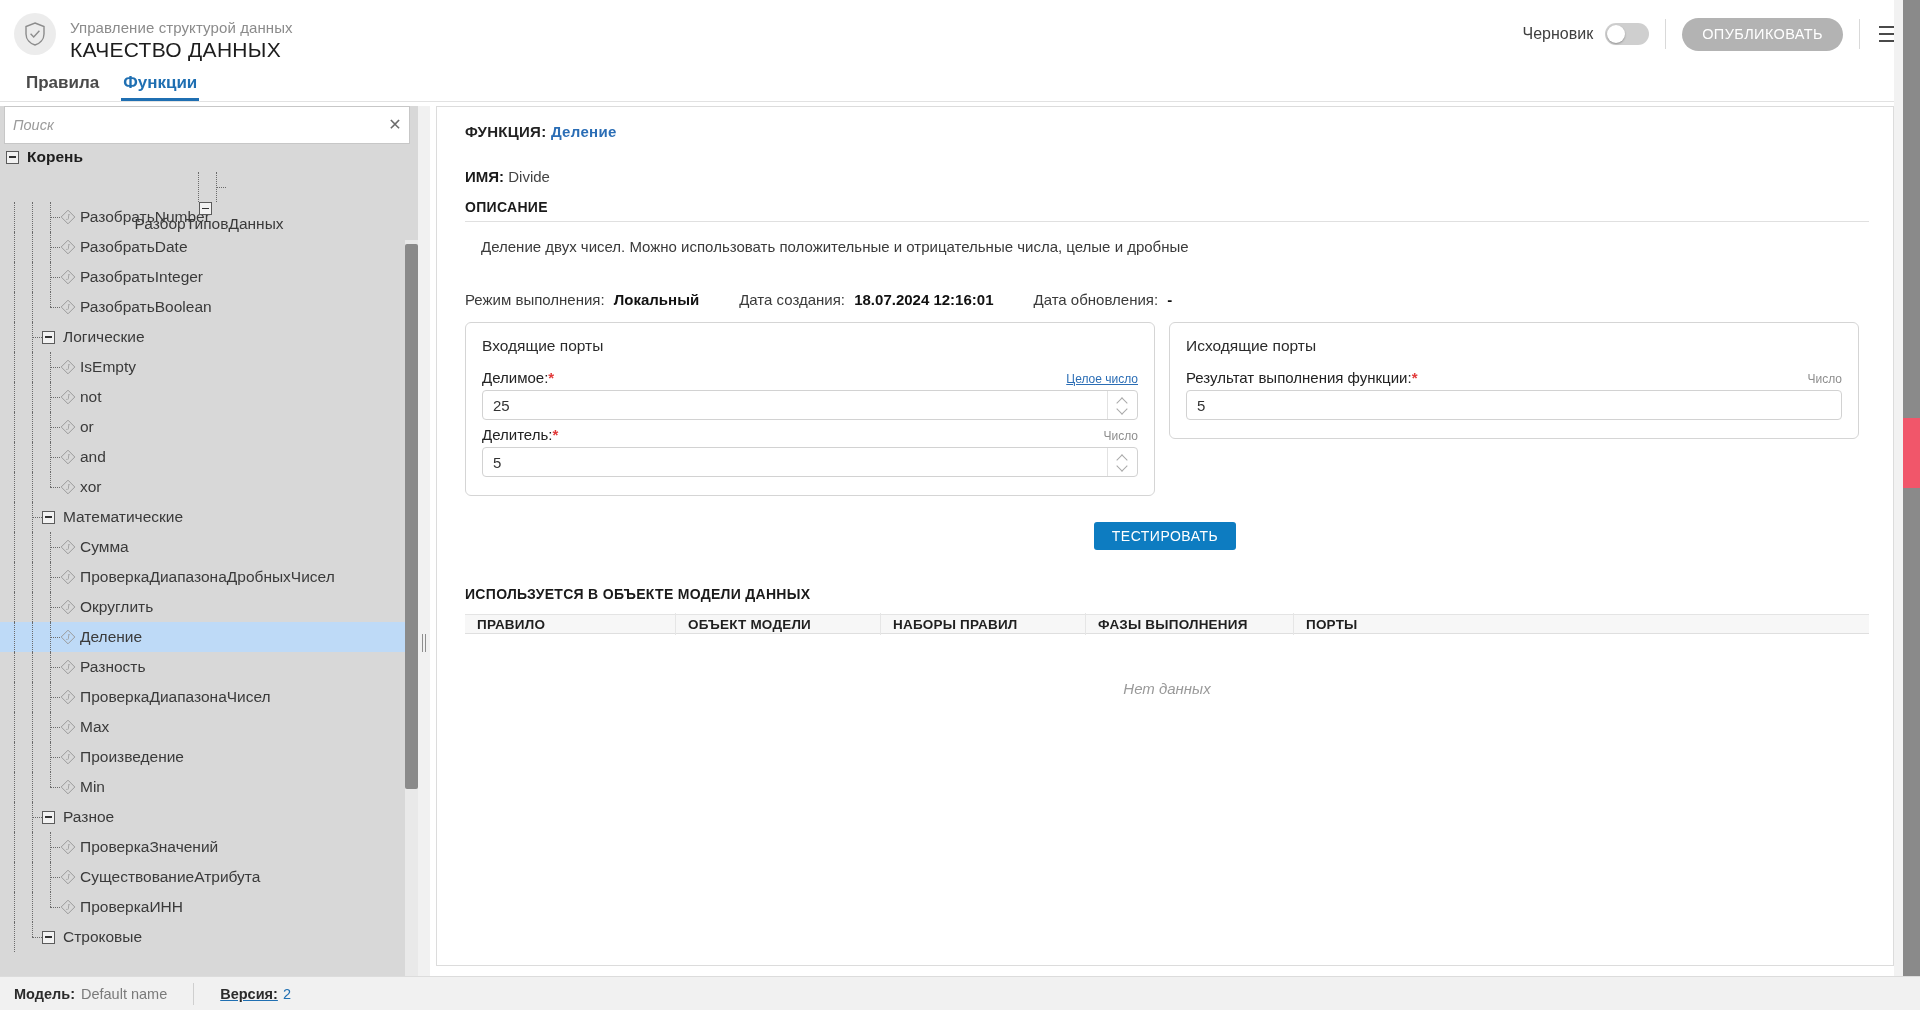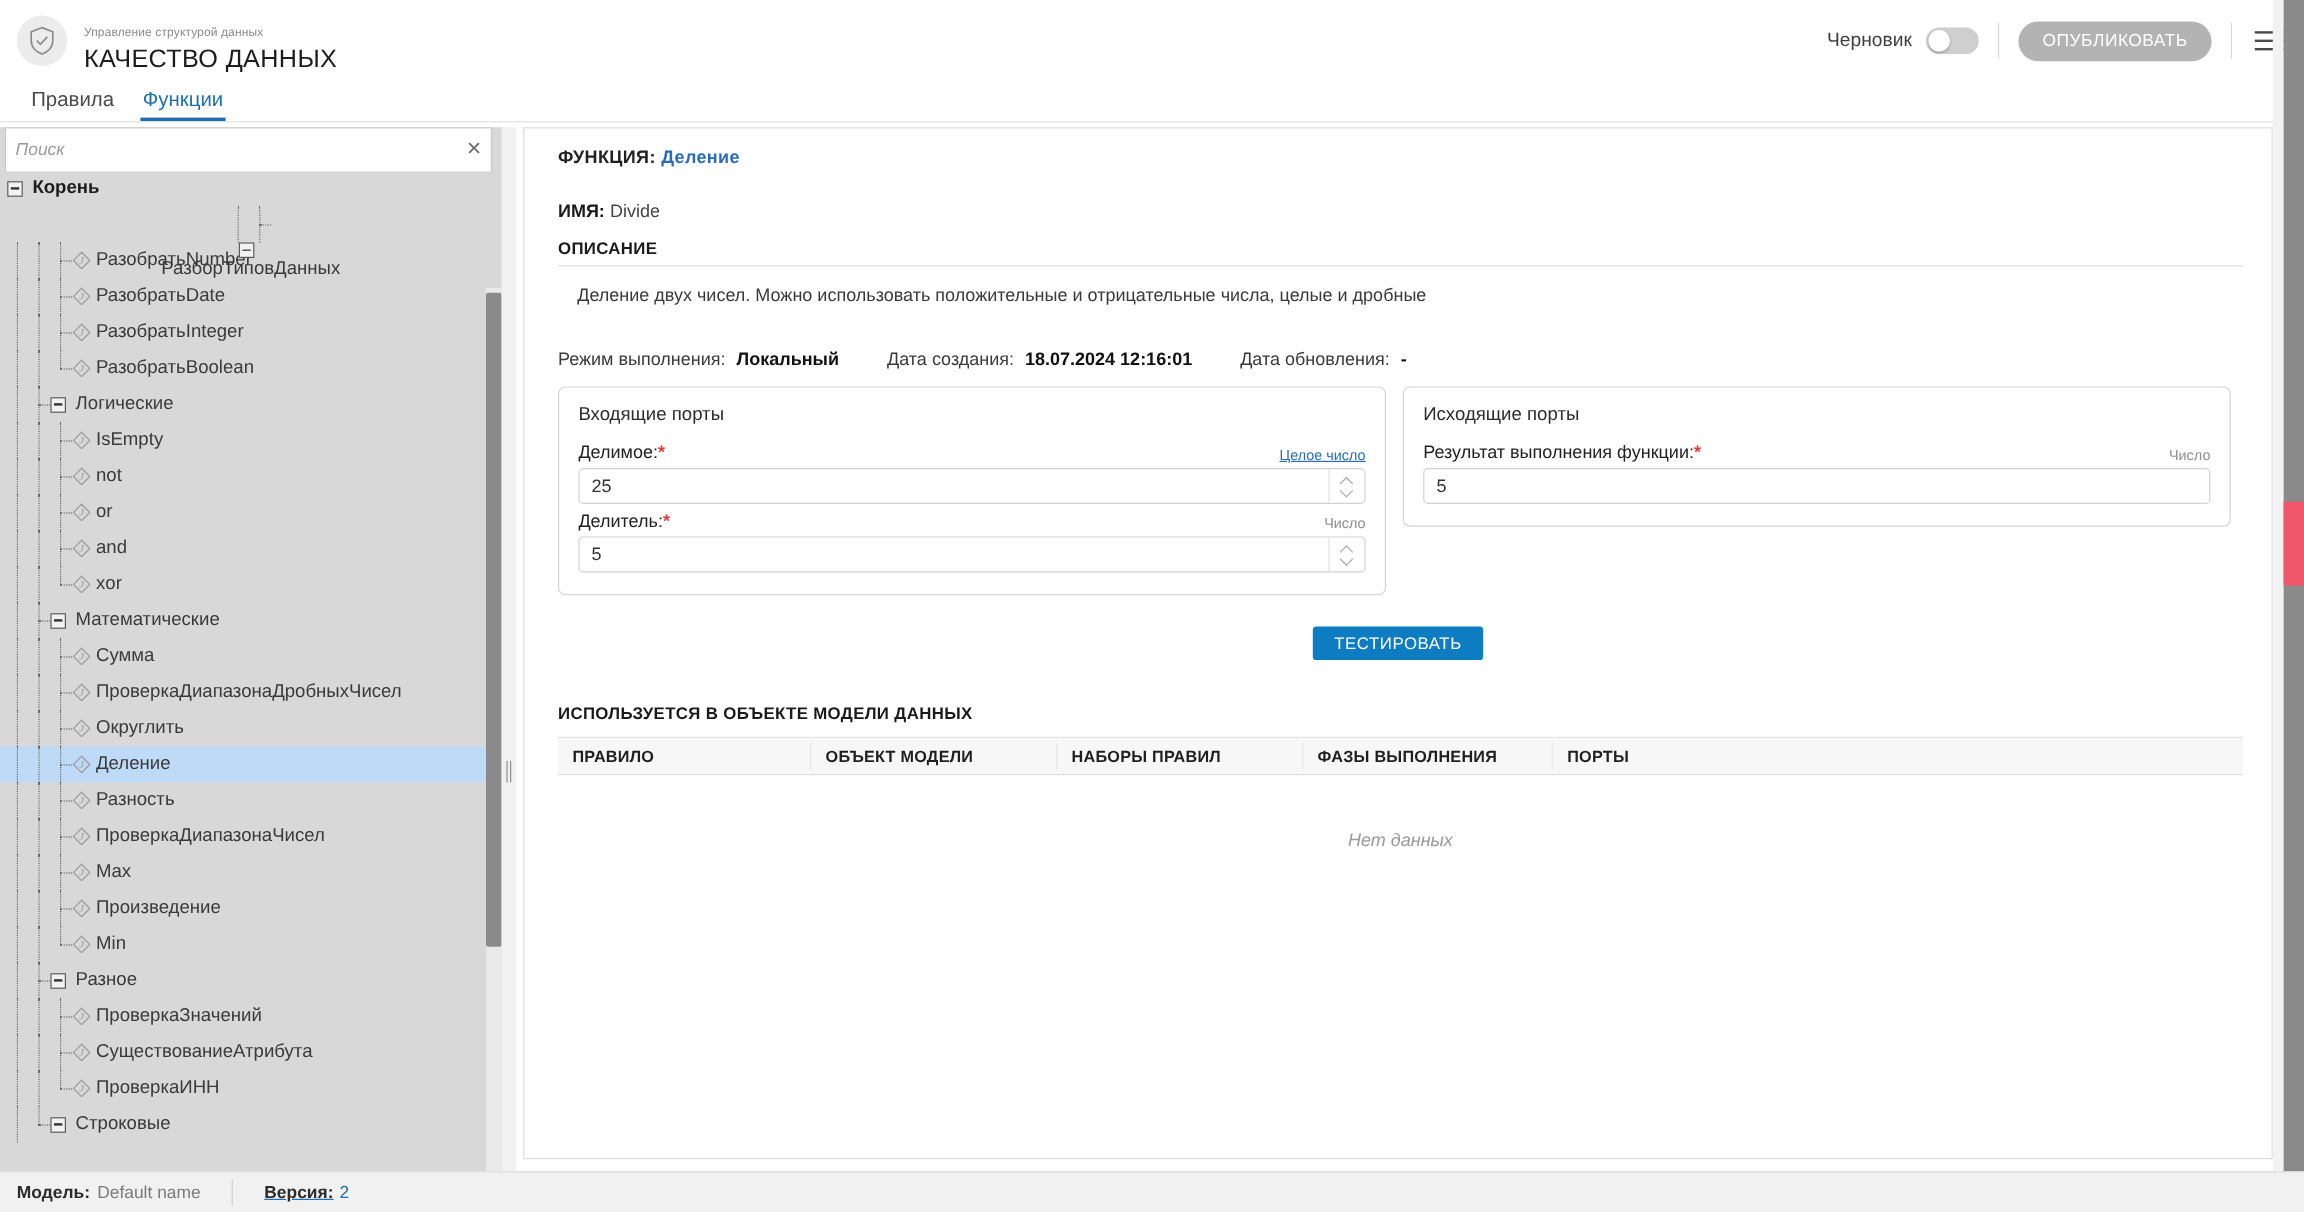--- a/index.html
+++ b/index.html
@@ -17,21 +17,21 @@
   .header {
     position: absolute; top:0; left:0; right:0; height: 68px;
     background:#fff; display:flex; align-items:center; padding: 0 0 0 14px;
   }
   .brand { display:flex; align-items:center; gap:14px; }
   .brand-badge {
     width:42px; height:42px; border-radius:50%;
     background:#ececec; display:flex; align-items:center; justify-content:center;
   }
   .brand-text { display:flex; flex-direction:column; justify-content:center; }
-  .brand-sub { font-size:10px; color:#8b8b8b; line-height:19px; letter-spacing:.1px;margin-top:11px;}
+  .brand-sub { font-size:15px; color:#8b8b8b; line-height:19px; letter-spacing:.1px;margin-top:11px;}
   .brand-title { font-size:21px; color:#1d1d1d; line-height:25px; letter-spacing:.3px; font-weight:400;}
   .header-right {
     margin-left:auto; display:flex; align-items:center; height:100%; padding-right:12px;
   }
   .draft-wrap { display:flex; align-items:center; gap:12px; padding-right:16px;}
   .draft-label { font-size:16px; color:#3f3f3f; }
   .toggle {
     width:44px; height:22px; border-radius:12px; background:#cfcfcf;
     position:relative; cursor:pointer; flex:none;
   }
@@ -44,21 +44,21 @@
     margin:0 16px; height:33px; padding:0 20px; border-radius:17px;
     background:#b3b3b3; color:#fff; font-size:14.5px; letter-spacing:.4px;
     border:none; cursor:default; display:flex; align-items:center; justify-content:center;
   }
   .burger { width:34px; height:34px; margin-left:14px; display:flex; flex-direction:column;
     justify-content:center; align-items:center; gap:5px; cursor:pointer; }
   .burger span { display:block; width:24px; height:2px; background:#4a4a4a; }
 
   
   .tabs { position:absolute; top:68px; left:0; right:0; height:33px; display:flex; align-items:flex-end; padding-left:14px; background:#fff;}
-  .tab { font-size:17px; color:#4a4a4a; padding:0 12px 8px 12px; cursor:pointer; position:relative; }
+  .tab { font-size:17px; color:#4a4a4a; padding:0 12px 8px 12px; cursor:pointer; position:relative;font-weight:bold; }
   .tab.active { color:#1f6fb2; }
   .tab.active:after {
     content:""; position:absolute; left:10px; right:10px; bottom:0; height:3px; background:#1f6fb2;
   }
   .tabs-rule { position:absolute; top:101px; left:0; right:0; height:1px; background:#e2e2e2; }
 
   
   .sidebar {
     position:absolute; top:106px; left:0; width:420px; bottom:34px;
     background:#d8d8d8; border-right:0;
@@ -163,21 +163,21 @@
   .test-btn {
     background:#0d7cc1; color:#fff; border:none; border-radius:3px;
     height:28px; padding:0 18px; font-size:14px; letter-spacing:.5px; cursor:pointer;
     font-family:"Liberation Sans", sans-serif;
   }
 
   .usage-title { padding:36px 28px 0 28px; font-size:14px; font-weight:bold; color:#1a1a1a; letter-spacing:.3px; }
   .usage-table { margin:12px 24px 0 28px; }
   .usage-head {
     display:flex; background:#f7f7f7; border-top:1px solid #e4e4e4; border-bottom:1px solid #dfdfdf;
-    height:32px; align-items:center;
+    height:20px; align-items:center;
   }
   .uh { font-size:13.5px; font-weight:bold; color:#1f1f1f; padding-left:12px; border-left:1px solid #e6e6e6; height:22px; display:flex; align-items:center; letter-spacing:.2px;}
   .uh:first-child { border-left:none; }
   .usage-empty { text-align:center; font-size:15px; color:#9a9a9a; font-style:italic; padding:46px 0 0 0; }
 
   
   .right-scroll { position:absolute; top:0; right:0; width:17px; height:1010px; background:#8a8a8a; }
   .right-scroll .red { position:absolute; left:0; right:0; top:418px; height:70px; background:#f1566a; }
   .right-gap { position:absolute; top:0; right:17px; width:9px; height:1010px; background:#f2f2f2; }
 

